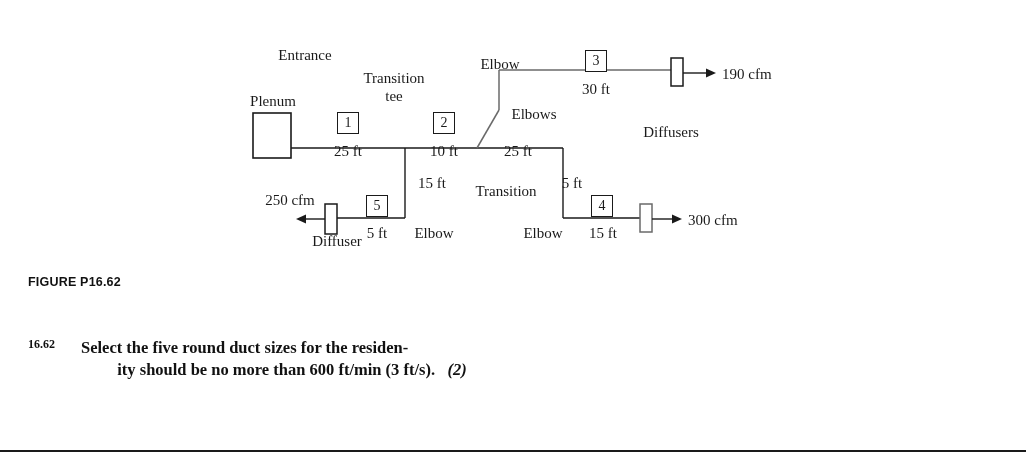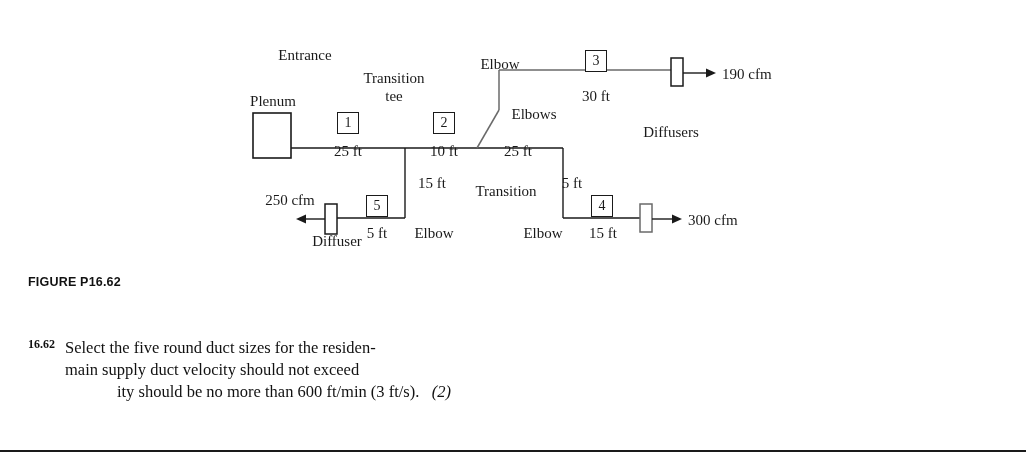--- a/index.html
+++ b/index.html
@@ -84,23 +84,24 @@
     color: #111111;
   }
   #problem .pnum {
     position: absolute;
     left: 0;
     top: 0;
     font-weight: bold;
     font-size: 12px;
   }
   #problem .ptext {
-    margin-left: 37px;
+    margin-left: 53px;
     text-align: justify;
     text-justify: inter-word;
+    font-weight: bold;
   }
   #problem .ptext .lastline {
     text-align: center;
   }
   .link {
     color: #2424cf;
   }
   .pts {
     font-style: italic;
   }
@@ -175,38 +176,37 @@
     <div class="dlabel center" style="left:289px; top:233px;margin-left:48px;">Diffuser</div>
 
     <div class="numbox" style="left:348px; top:112px;">1</div>
     <div class="numbox" style="left:444px; top:112px;">2</div>
     <div class="numbox" style="left:596px; top:50px;">3</div>
     <div class="numbox" style="left:602px; top:195px;">4</div>
     <div class="numbox" style="left:377px; top:195px;">5</div>
 
     <div class="dlabel center" style="left:348px; top:143px;">25 ft</div>
     <div class="dlabel center" style="left:444px; top:143px;">10 ft</div>
-    <div class="dlabel center" style="left:596px; top:81px;margin-top:7px;">30 ft</div>
+    <div class="dlabel center" style="left:596px; top:81px;">30 ft</div>
     <div class="dlabel center" style="left:603px; top:225px;">15 ft</div>
     <div class="dlabel center" style="left:377px; top:225px;">5 ft</div>
 
     <div class="dlabel center" style="left:518px; top:143px;">25 ft</div>
     <div class="dlabel center" style="left:432px; top:175px;">15 ft</div>
     <div class="dlabel center" style="left:572px; top:175px;">5 ft</div>
 
     <div class="dlabel" style="left:722px; top:66px;">190 cfm</div>
     <div class="dlabel" style="left:688px; top:212px;">300 cfm</div>
     <div class="dlabel center" style="left:290px; top:192px;">250 cfm</div>
   </div>
 
   <div id="caption">FIGURE P16.62</div>
 
   <div id="problem">
     <span class="pnum">16.62</span>
     <div class="ptext">
       <div>Select the five round duct sizes for the residen-</div>
-      <div>main supply duct velocity should not exceed</div>
       <div class="lastline"><span>ity should be no more than 600 ft/min (3 ft/s).</span>&nbsp;&nbsp;&nbsp;<span class="pts">(2)</span></div>
     </div>
   </div>
 
   <div id="rule"></div>
 </div>
 
 </body></html>

